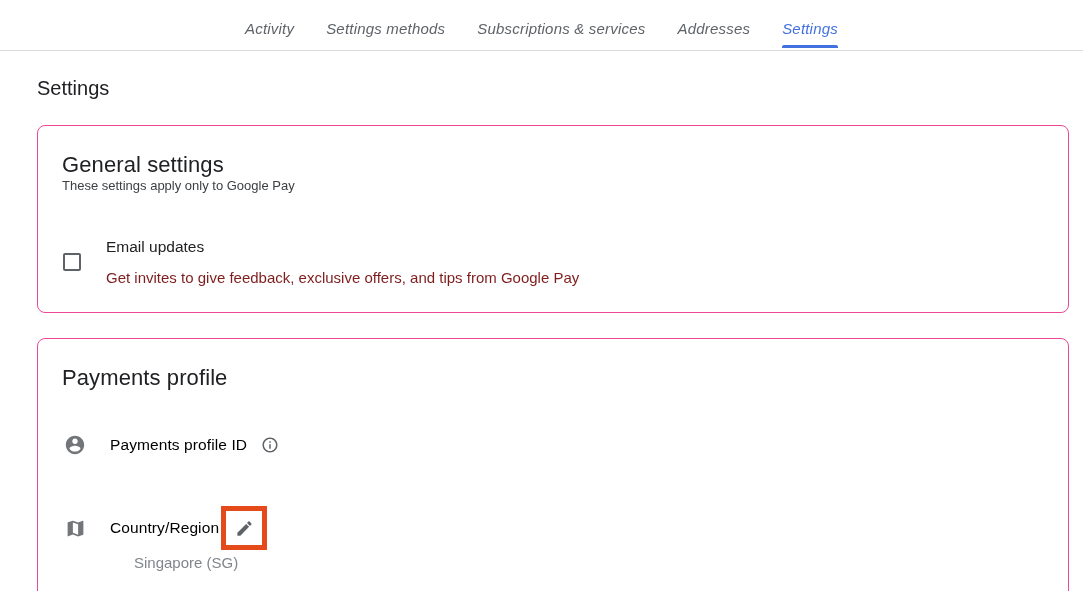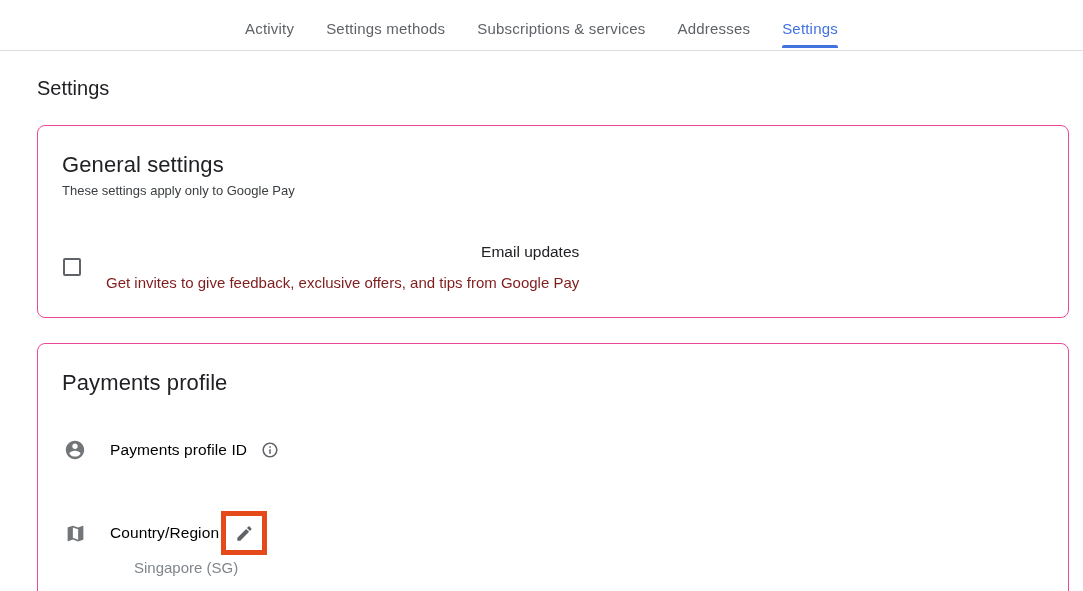--- a/index.html
+++ b/index.html
@@ -11,20 +11,21 @@
     color: #202124;
   }
   
   .tabbar {
     height: 51px;
     border-bottom: 1px solid #dadce0;
     display: flex;
     justify-content: center;
     align-items: stretch;
     gap: 32px;
+    font-style: italic;
   }
   .tab {
     position: relative;
     display: flex;
     align-items: center;
     font-size: 15px;
     letter-spacing: .2px;
     color: #5f6368;
     cursor: pointer;
     padding-top: 6px;
@@ -52,30 +53,28 @@
     background: #fff;
   }
   .card-inner { padding: 26px 24px; }
   .card-title {
     font-size: 22px;
     font-weight: 400;
     color: #202124;
     letter-spacing: .1px;
   }
   .card-subtitle {
-    margin-top: 5px;
     font-size: 13px;
     color: #3c4043;
   }
   
   .check-row {
     margin-top: 45px;
     display: flex;
     align-items: center;
-    text-align: right;
   }
   .checkbox {
     width: 18px; height: 18px;
     border: 2px solid #5f6368;
     border-radius: 2px;
     margin-left: 1px;
     margin-right: 25px;
     flex: none;
     cursor: pointer;
     background: #fff;

